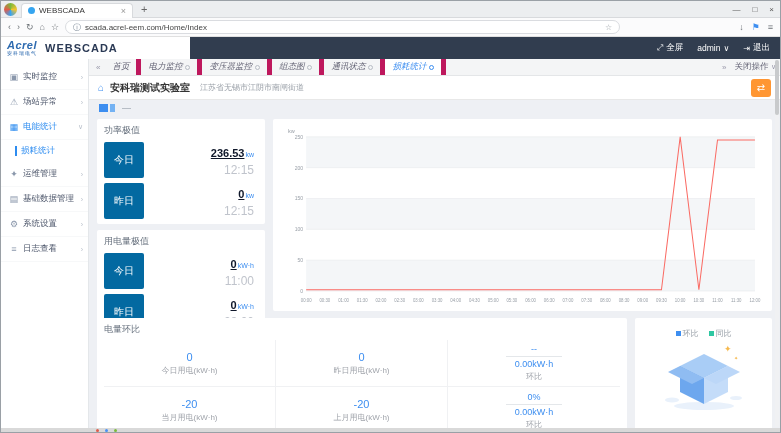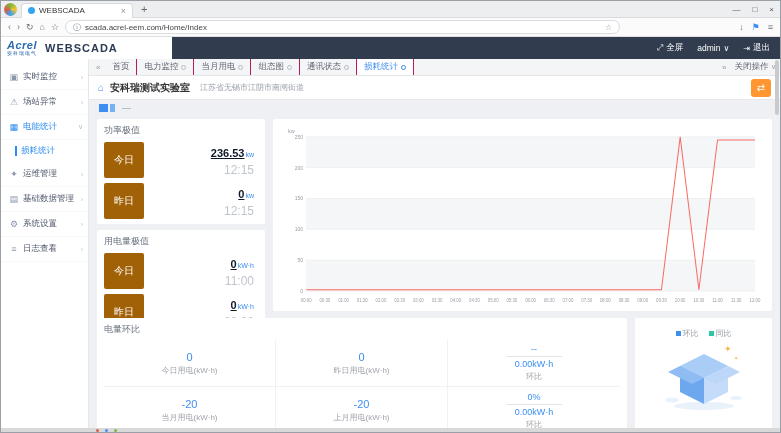--- a/index.html
+++ b/index.html
@@ -17,21 +17,21 @@
   .bnav{height:19px;background:#fbfbfc;border-bottom:1px solid #e0e0e0;display:flex;align-items:center;gap:6px;padding:0 7px;font-size:9px;color:#5f6368;}
   .navic{font-size:9px;color:#6b7075;}
   .urlbar{flex:1;max-width:555px;height:14px;background:#fff;border:1px solid #dadce0;border-radius:7px;display:flex;align-items:center;gap:4px;padding:0 7px;font-size:8px;color:#444;}
   .url-info{color:#7d8a97;font-size:8px;}
   .url-star{margin-left:auto;color:#9aa0a6;font-size:8px;}
   .nav-right{display:flex;gap:8px;align-items:center;margin-left:auto;}
   .flagic{color:#3d8ef0;}
 
   
   .appheader{height:22px;background:#313d4f;display:flex;align-items:stretch;position:relative;}
-  .logo-box{width:171px;background:#fff;display:flex;align-items:center;padding-left:6px;gap:8px;}
+  .logo-box{width:189px;background:#fff;display:flex;align-items:center;padding-left:6px;gap:8px;}
   .acrel{line-height:1;}
   .acrel .a1{color:#2e6bb0;font-size:11px;font-weight:bold;font-style:italic;letter-spacing:.5px;display:block;}
   .acrel .a2{color:#2e6bb0;font-size:5px;display:block;letter-spacing:1px;}
   .product{color:#2b3a55;font-size:11px;font-weight:bold;letter-spacing:1px;}
   .hdr-right{margin-left:auto;display:flex;align-items:center;gap:14px;padding-right:10px;color:#fff;font-size:8.5px;}
   .hdr-item{display:flex;align-items:center;gap:3px;cursor:default;}
   .hdr-ic{font-size:8px;}
 
   
   .main{display:flex;height:390px;}
@@ -44,21 +44,21 @@
   .side-caret{color:#b9c0cb;font-size:7px;}
   .side-sub{height:22px;display:flex;align-items:center;padding-left:14px;font-size:8.5px;color:#515a6e;gap:4px;}
   .side-sub.active{color:#2d8cf0;}
   .sub-bar{width:2px;height:10px;background:#2d8cf0;display:inline-block;}
 
   .content{flex:1;display:flex;flex-direction:column;background:#eef0f4;overflow:hidden;}
 
   
   .tabrow{height:17px;background:#f4f5f6;border-bottom:1px solid #e4e6e8;display:flex;align-items:center;font-size:8.5px;color:#667;padding:0 4px;gap:2px;}
   .tab-scroll{color:#99a;font-size:8px;padding:0 3px;}
-  .ptab{height:16px;display:flex;align-items:center;gap:3px;padding:0 7px;color:#667;background:transparent;border-right:1px solid #be185d;white-space:nowrap;}
+  .ptab{height:16px;display:flex;align-items:center;gap:3px;padding:0 7px;color:#667;background:transparent;border-right:5px solid #be185d;white-space:nowrap;font-style:italic;}
   .ptab.active{background:#fff;color:#3d8ef0;}
   .tab-close{width:5px;height:5px;border:1px solid #b7bcc4;border-radius:50%;display:inline-block;}
   .ptab.active .tab-close{border-color:#3d8ef0;}
   .tabrow-right{margin-left:auto;display:flex;align-items:center;gap:5px;color:#667;}
 
   
   .station-row{height:24px;background:#fff;border-bottom:1px solid #e8e8e8;display:flex;align-items:center;padding:0 9px;gap:6px;}
   .station-icon{color:#3d8ef0;font-size:10px;}
   .station-name{font-size:10px;font-weight:bold;color:#333;}
   .station-addr{font-size:8px;color:#9aa0a8;margin-left:4px;}
@@ -71,21 +71,21 @@
   .dash{color:#9aa2ac;font-size:9px;margin-left:5px;}
 
   
   .pads{padding:4px 8px 0 8px;flex:1;}
   .top-flex{display:flex;gap:8px;height:192px;}
   .left-col{width:168px;display:flex;flex-direction:column;gap:6px;flex:0 0 auto;}
   .panel{background:#fff;border-radius:2px;padding:5px 7px;}
   .left-col .panel{flex:1;}
   .panel-title{font-size:9px;color:#66707d;}
   .ex-card{display:flex;margin-top:5px;align-items:center;}
-  .ex-day{width:40px;height:36px;background:#a16207;color:#fff;font-size:10px;display:flex;align-items:center;justify-content:center;border-radius:2px;flex:0 0 auto;}
+  .ex-day{width:40px;height:36px;background:#0369a1;color:#fff;font-size:10px;display:flex;align-items:center;justify-content:center;border-radius:2px;flex:0 0 auto;}
   .ex-right{flex:1;text-align:right;padding-right:4px;}
   .ex-num{color:#0f172a;font-size:11px;font-weight:bold;text-decoration:underline;}
   .ex-unit{color:#3d8ef0;font-size:7px;margin-left:1px;}
   .ex-time{color:#c0c4cc;font-size:12px;margin-top:2px;}
   .chart-panel{flex:1;display:flex;flex-direction:column;}
   #chart-box{flex:1;}
   #chart-box svg{display:block;width:100%;height:100%;}
 
   .bottom-flex{display:flex;gap:8px;margin-top:7px;height:128px;}
   .compare-panel{width:530px;flex:0 0 auto;}
@@ -228,21 +228,21 @@
         <span class="tab-scroll">«</span>
         <div id="tab-list" style="display:flex;align-items:center;">
             <div class="ptab">
               <span>首页</span>
             </div>
             <div class="ptab">
               <span>电力监控</span>
               <span class="tab-close"></span>
             </div>
             <div class="ptab">
-              <span>当月用电</span>
+              <span>变压器监控</span>
               <span class="tab-close"></span>
             </div>
             <div class="ptab">
               <span>组态图</span>
               <span class="tab-close"></span>
             </div>
             <div class="ptab">
               <span>通讯状态</span>
               <span class="tab-close"></span>
             </div>

